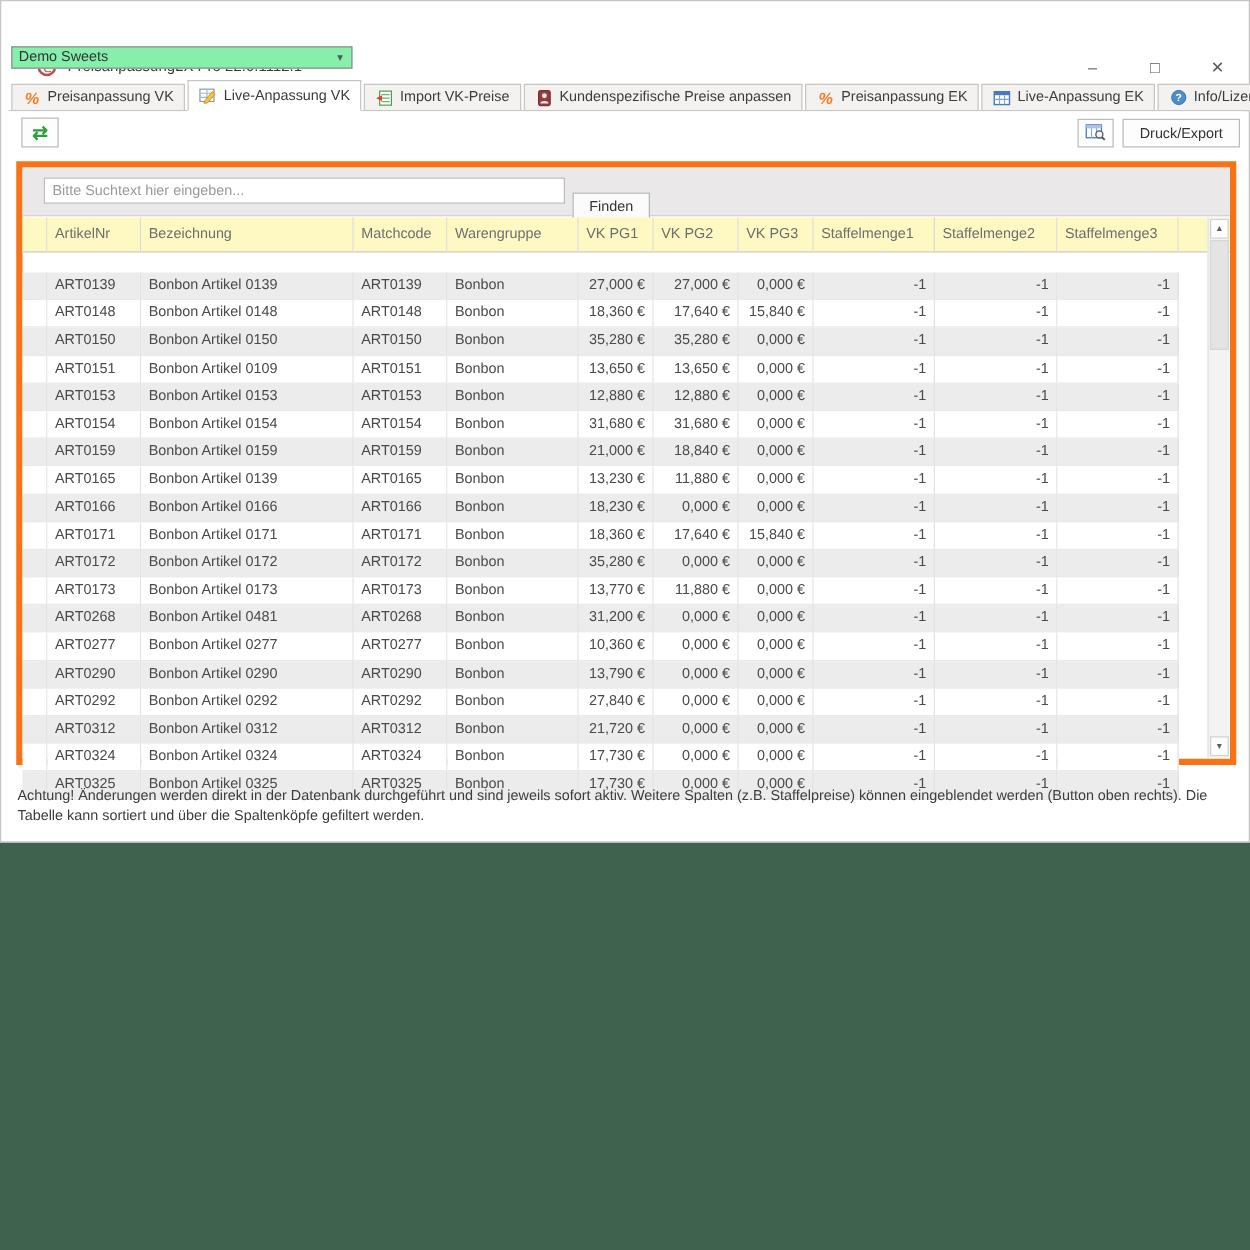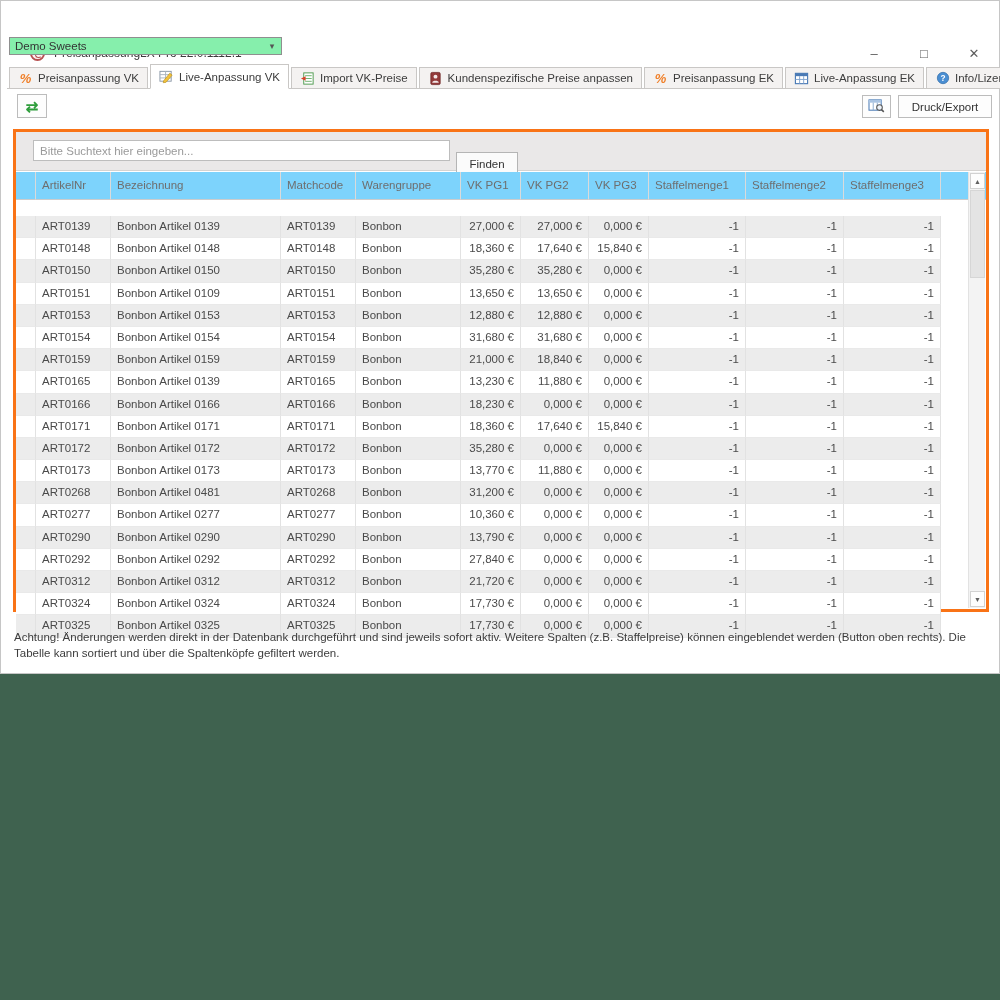--- a/index.html
+++ b/index.html
@@ -43,33 +43,33 @@
 
   .tool-btn { position:absolute; border:1px solid #bcbcbc; background:#fdfdfd;
               display:flex; align-items:center; justify-content:center; font-size:11.5px; color:#333; }
   .btn-refresh { left:10px; top:5px; width:30px; height:24px; }
   .refresh-glyph { color:#2f9e3c; font-size:15px; font-weight:bold; line-height:1; }
   .btn-colchooser { left:855px; top:6px; width:29px; height:23px; }
   .btn-print { left:891px; top:6px; width:94px; height:23px; }
 
   
   .grid-panel { position:absolute; left:6px; top:40px; width:976px; height:483px;
-                border:3px solid #f97316; background:#fff; }
+                border:5px solid #f97316; background:#fff; }
   .search-band { position:absolute; left:0; top:0; right:0; height:39px;
                  background:#eae8e8; border-bottom:1px solid #d5d3d1; }
   .search-input { position:absolute; left:17px; top:8px; width:417px; height:21px;
                   border:1px solid #bdbdbd; background:#fff; font-family:"Liberation Sans",sans-serif;
                   font-size:11.5px; color:#333; padding:0 6px; outline:none; }
   .search-input::placeholder { color:#9a9a9a; }
   .btn-find { position:absolute; left:440px; top:20px; width:62px; height:23px;
               border:1px solid #b5b5b5; background:#fbfbfb; display:flex; align-items:center;
               justify-content:center; font-size:11.5px; color:#333; }
 
   .header-row { position:absolute; left:0; top:40px; right:0; height:28px; display:flex; }
-  .hcell { height:28px; line-height:26px; background:#7dd3fc; border-right:1px solid #dadada;
+  .hcell { height:28px; line-height:26px; background:#fef9c3; border-right:1px solid #dadada;
            border-bottom:1px solid #cccccc; padding:0 6px; color:#6e6e6e; font-size:11.5px;
            white-space:nowrap; overflow:hidden; flex:none; }
   .hfill { flex:1; border-right:none; }
 
   .tbody { position:absolute; left:0; top:84px; }
   .trow { display:flex; height:22.2px; width:925px; }
   .trow.stripe .tcell { background:#ececec; }
   .trow.plain  .tcell { background:#ffffff; }
   .tcell { height:22.2px; line-height:21px; border-right:1px solid #e2e2e2;
            border-bottom:1px solid #e9e9e9; padding:0 6px; font-size:11.5px; color:#4a4a4a;

